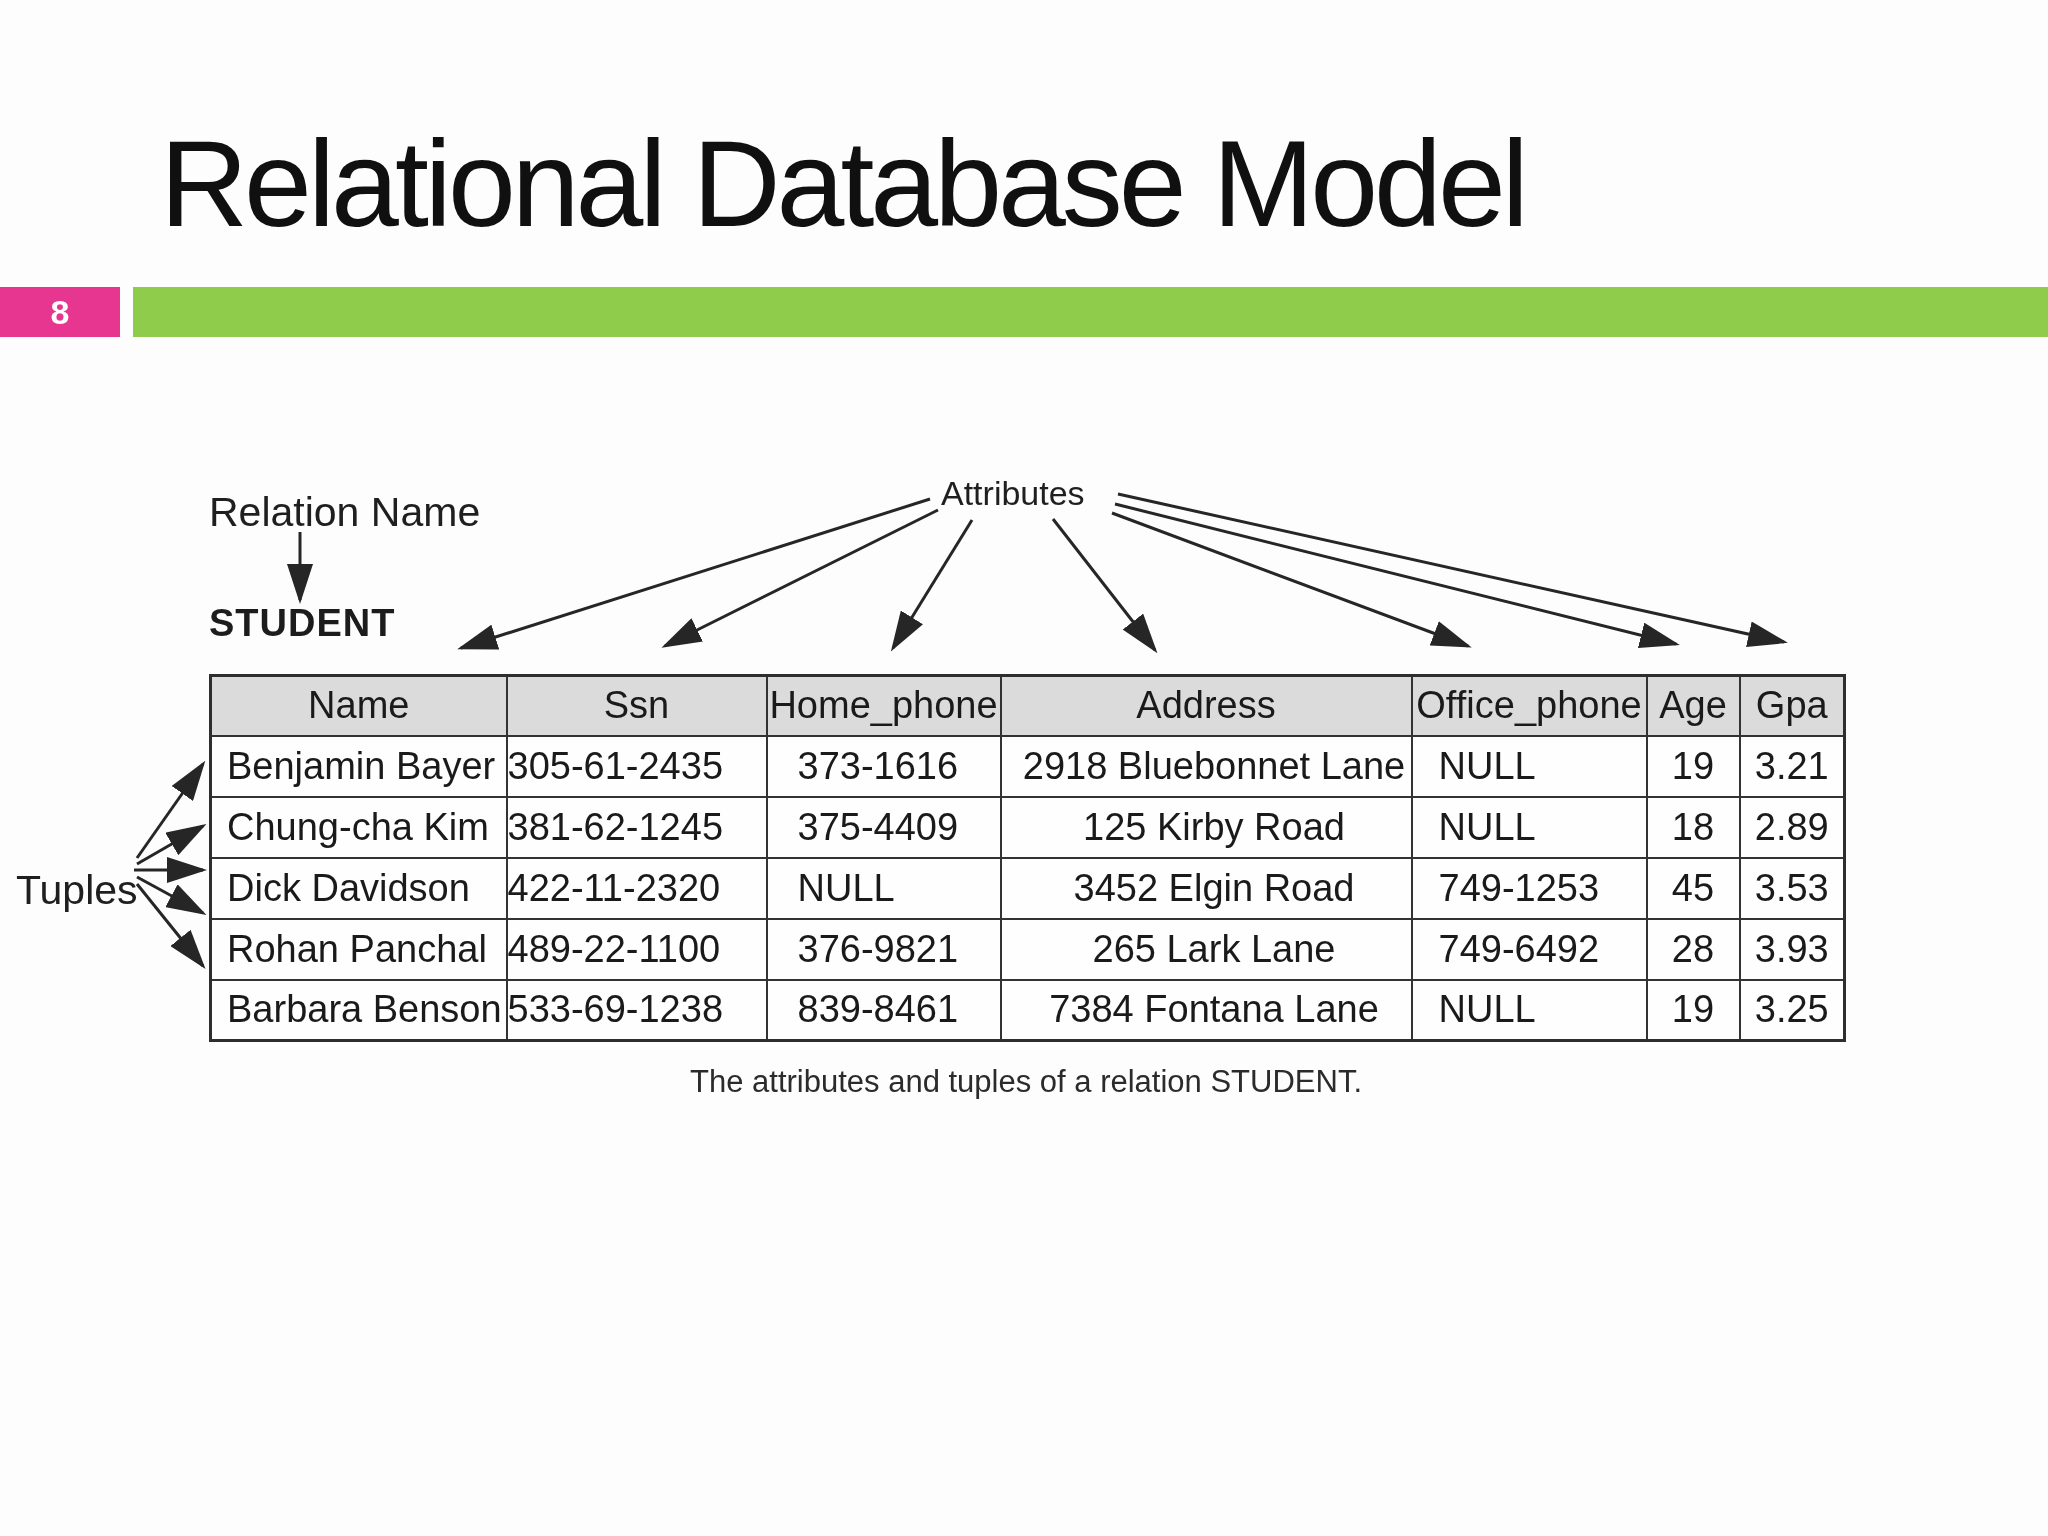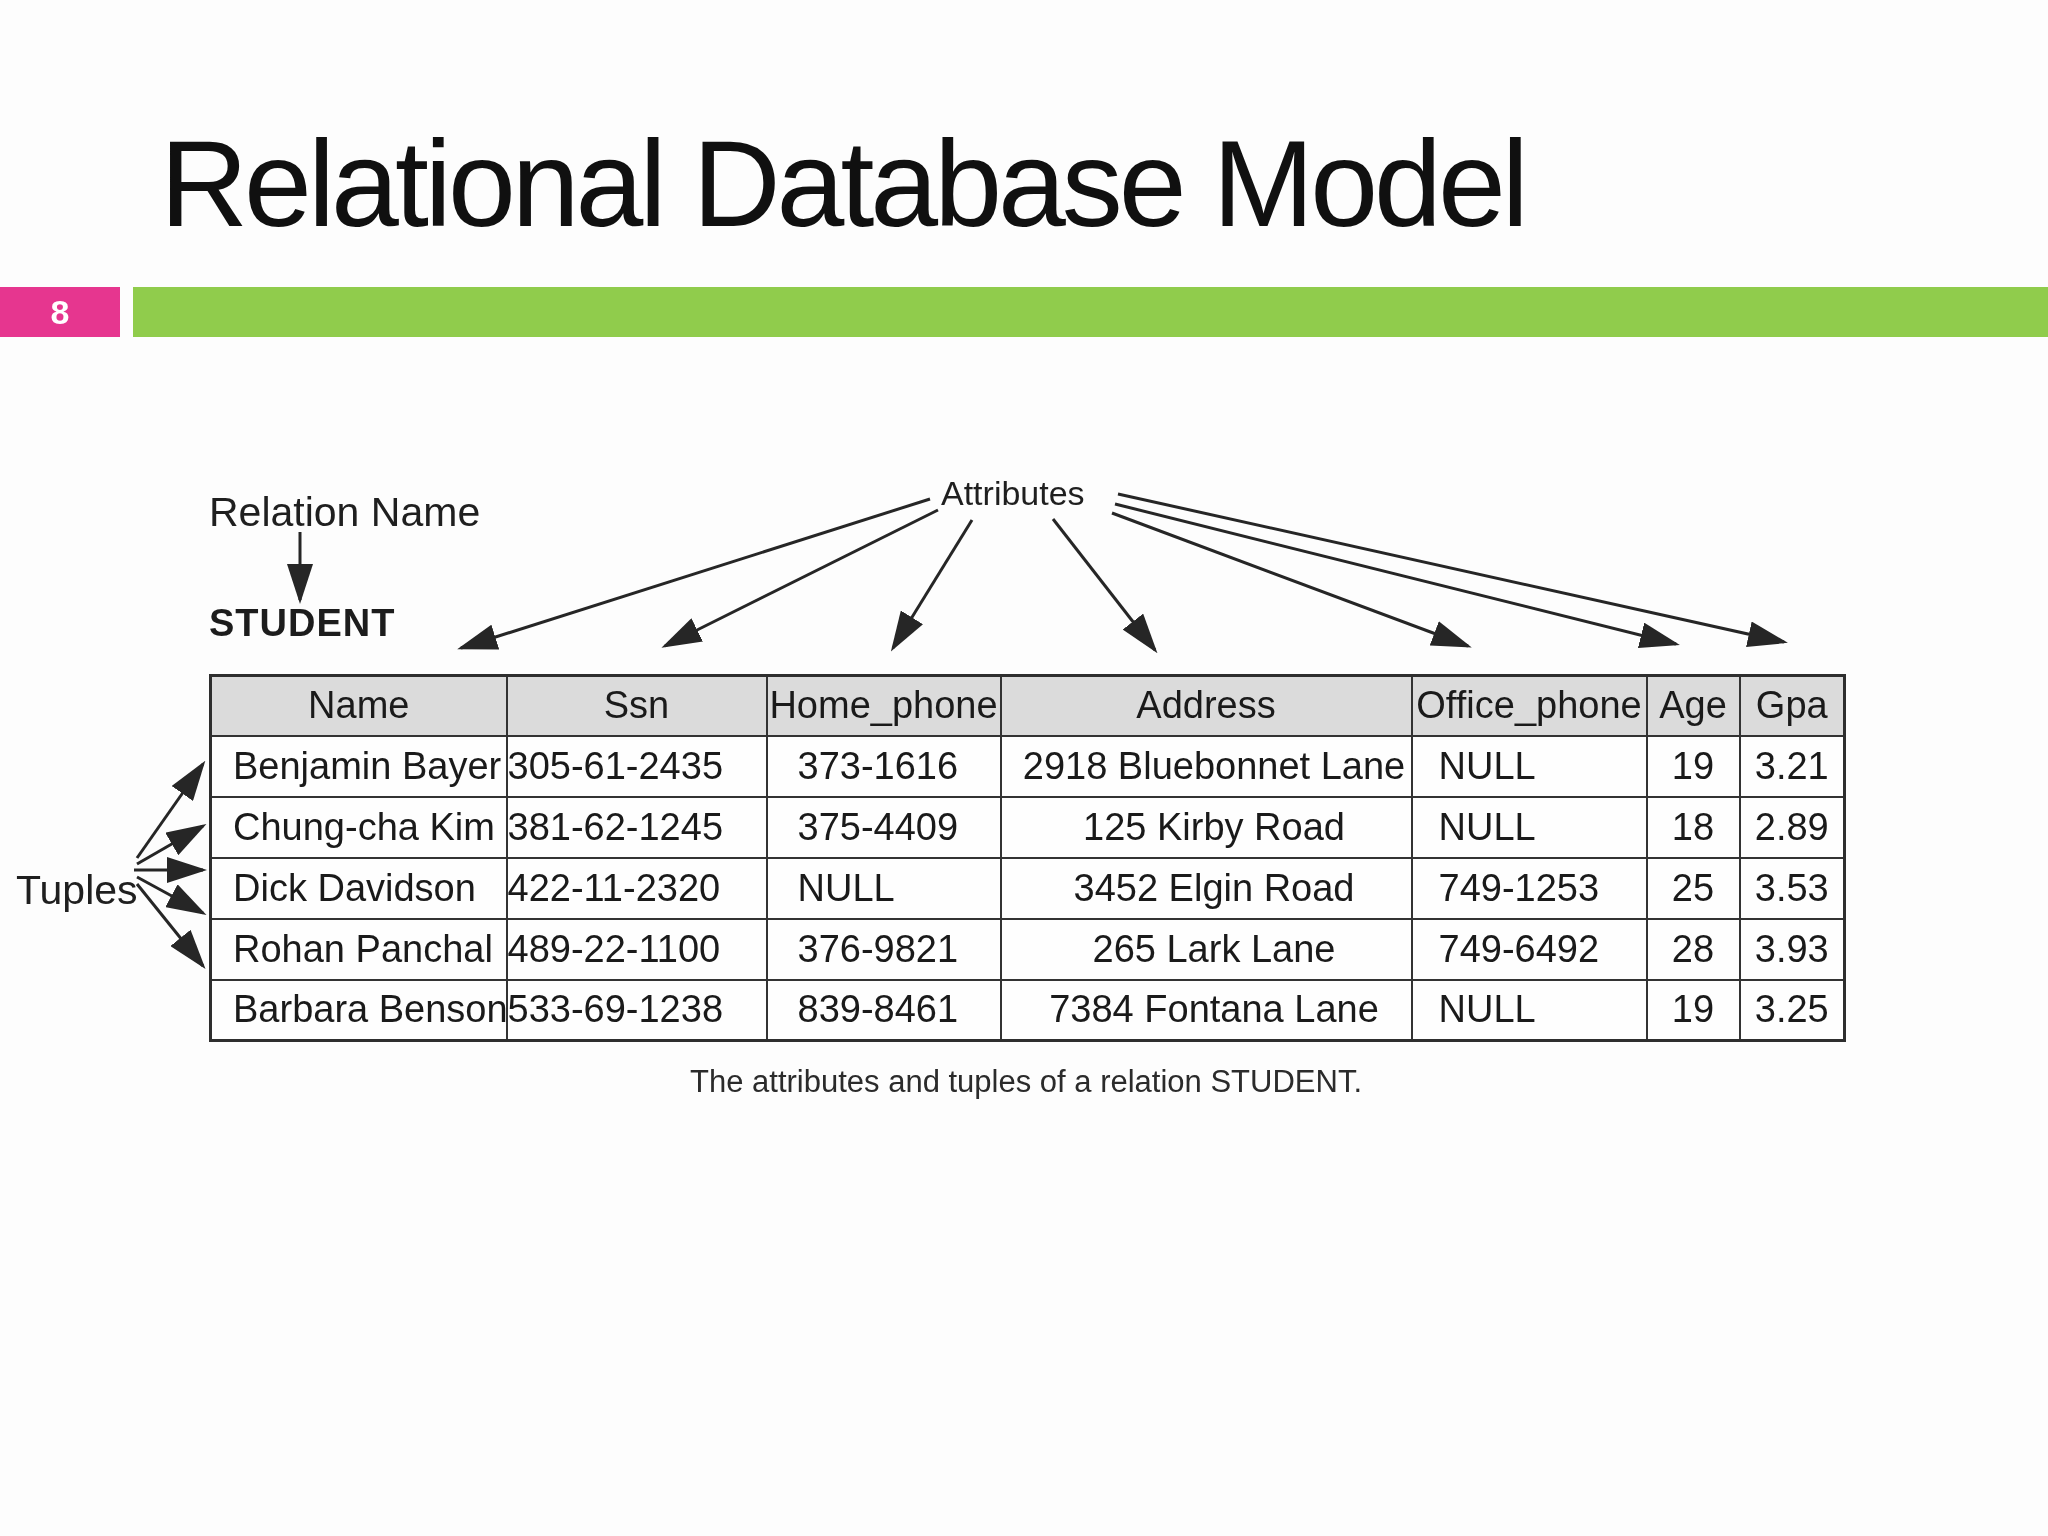--- a/index.html
+++ b/index.html
@@ -34,21 +34,21 @@
     font-size:38px;color:#1a1a1a;
   }
   #student-table th,#student-table td{
     border:2px solid #333333;overflow:hidden;white-space:nowrap;
     vertical-align:middle;font-weight:normal;padding:0;
   }
   #student-table{border:3px solid #2e2e2e;margin-top:16px;}
   #student-table thead tr{height:60px;}
   #student-table tbody tr{height:61px;background:#fefefe;}
   #student-table th{background:#dbdbdb;text-align:center;}
-  #student-table td.c0{text-align:left;padding-left:21px;}
+  #student-table td.c0{text-align:left;padding-left:15px;}
   #student-table td.c1{text-align:left;}
   #student-table td.c2{text-align:left;padding-left:30px;}
   #student-table td.c3{text-align:center;padding-left:16px;}
   #student-table td.c4{text-align:left;padding-left:26px;}
   #student-table td.c5{text-align:center;}
   #student-table td.c6{text-align:center;}
 
   #figure-caption{
     left:426px;top:1064px;width:1200px;text-align:center;
     font-size:31px;color:#2b2b2b;white-space:nowrap;
@@ -135,21 +135,21 @@
         <td class="c4">NULL</td>
         <td class="c5">18</td>
         <td class="c6">2.89</td>
       </tr>
       <tr>
         <td class="c0">Dick Davidson</td>
         <td class="c1">422-11-2320</td>
         <td class="c2">NULL</td>
         <td class="c3">3452 Elgin Road</td>
         <td class="c4">749-1253</td>
-        <td class="c5">25</td>
+        <td class="c5">45</td>
         <td class="c6">3.53</td>
       </tr>
       <tr>
         <td class="c0">Rohan Panchal</td>
         <td class="c1">489-22-1100</td>
         <td class="c2">376-9821</td>
         <td class="c3">265 Lark Lane</td>
         <td class="c4">749-6492</td>
         <td class="c5">28</td>
         <td class="c6">3.93</td>

